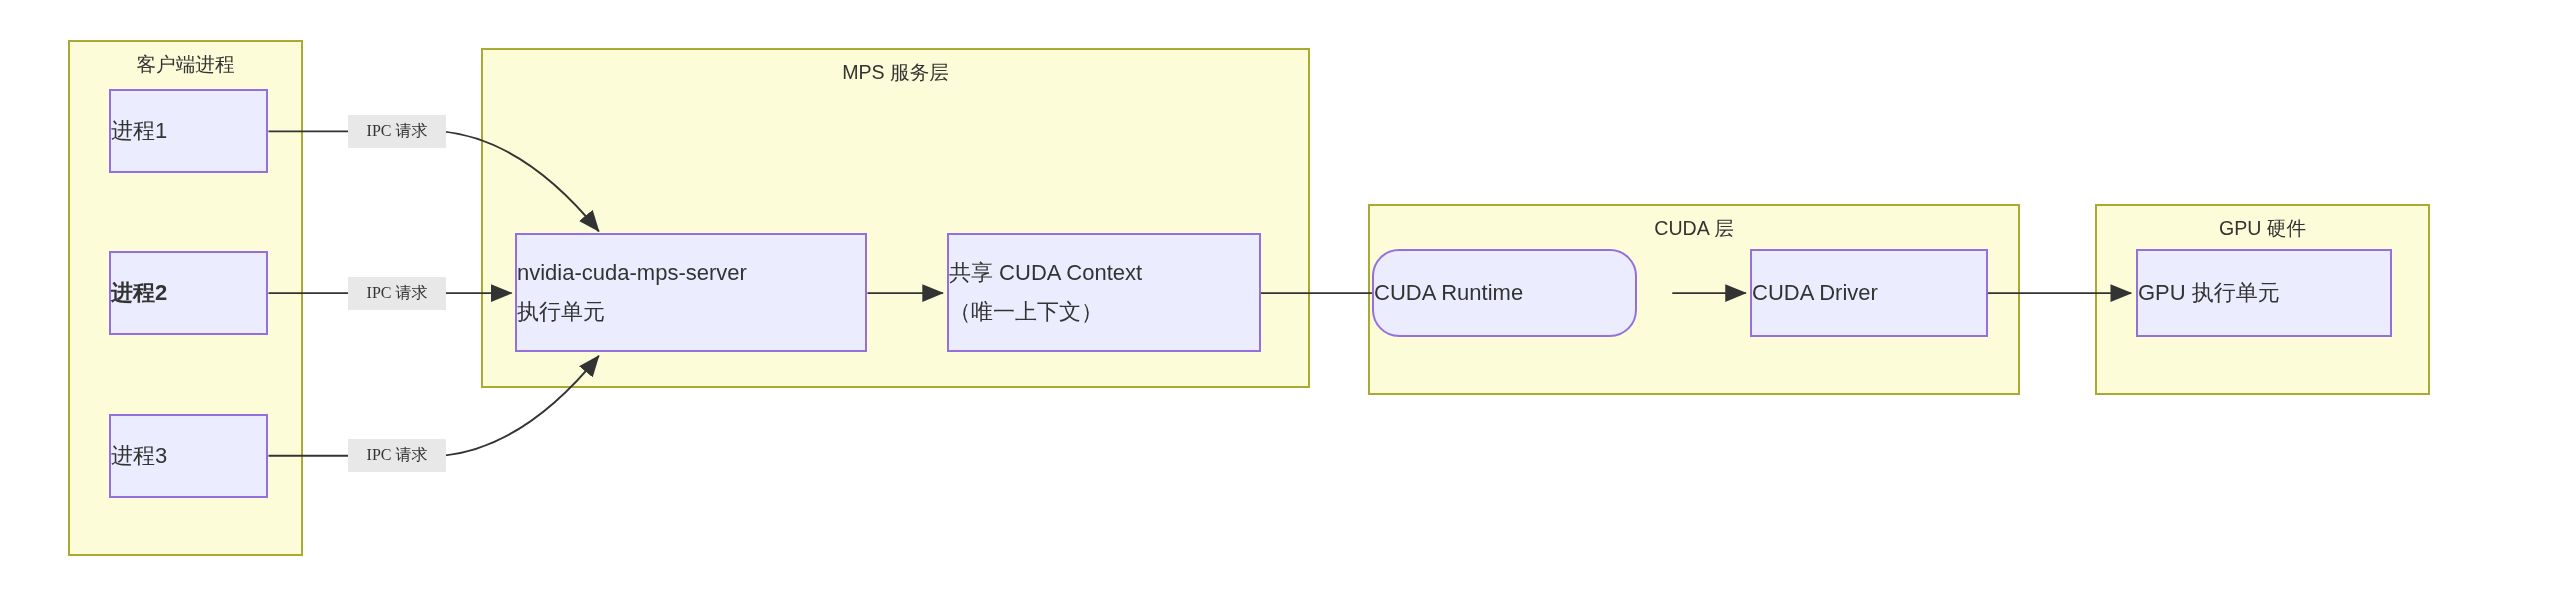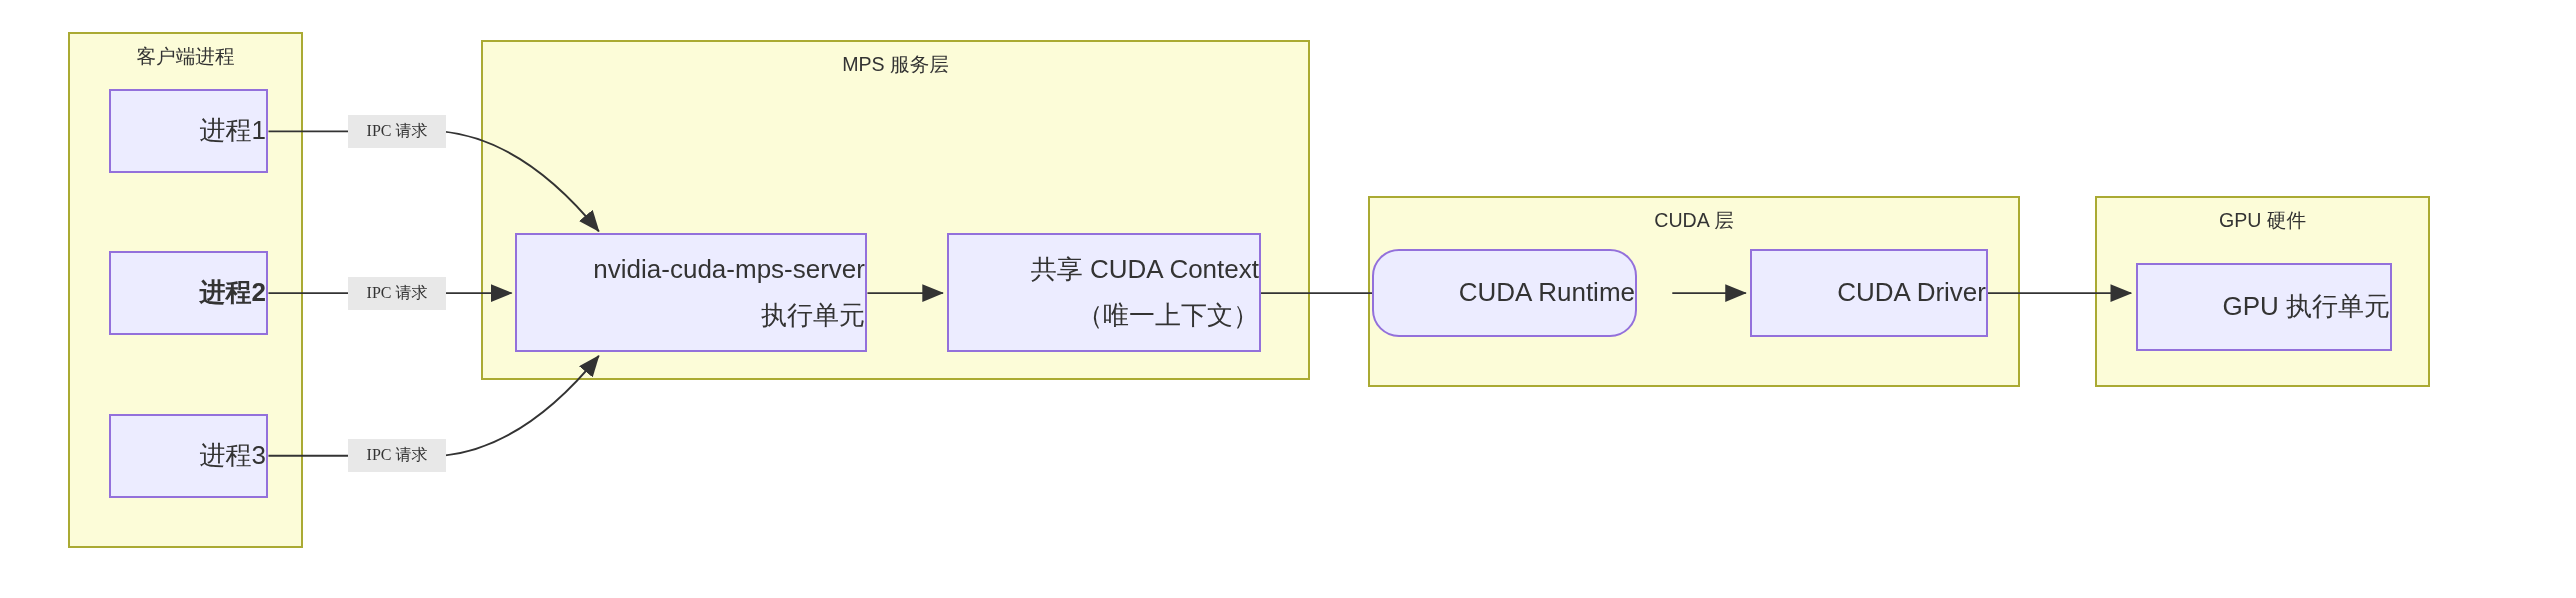--- a/index.html
+++ b/index.html
@@ -11,20 +11,21 @@
     color: var(--text, #333333);
     font-family: "Liberation Sans", sans-serif;
     overflow: hidden;
   }
   .container {
     position: absolute;
     background: var(--container-fill, #fcfcd8);
     border: 2px solid var(--container-border, #aaaa33);
     box-sizing: border-box;
     z-index: 0;
+    margin-top: 8px;
   }
   .container-title {
     width: 100%;
     text-align: center;
     padding-top: 8.8px;
     font-size: 19.6px;
     color: var(--text, #333333);
   }
   svg.edges {
     position: absolute;
@@ -37,24 +38,24 @@
     stroke-width: 2px;
   }
   .arrowhead { fill: var(--edge, #333333); }
   .node {
     position: absolute;
     background: var(--node-fill, #ececff);
     border: 2px solid var(--node-border, #9370db);
     box-sizing: border-box;
     display: flex;
     flex-direction: column;
-    align-items: flex-end;
+    align-items: flex-start;
     justify-content: center;
     text-align: center;
-    font-size: 26px;
+    font-size: 22px;
     line-height: 1.75;
     z-index: 2;
   }
   .edge-label {
     position: absolute;
     background: var(--edge-label-bg, #e8e8e8);
     display: flex;
     align-items: center;
     justify-content: center;
     font-size: 16px;
@@ -122,21 +123,21 @@
   </div>
 
   <div class="node" style="left:1372px; top:249px; width:265px; height:88px;border-radius:27px;">
     <span>CUDA Runtime</span>
   </div>
 
   <div class="node" style="left:1750px; top:249px; width:238px; height:88px;">
     <span>CUDA Driver</span>
   </div>
 
-  <div class="node" style="left:2136px; top:263px; width:256px; height:88px;">
+  <div class="node" style="left:2136px; top:249px; width:256px; height:88px;">
     <span>GPU 执行单元</span>
   </div>
 
   <div class="edge-label" style="left:348px; top:115px; width:98px; height:33px;">
     <span>IPC 请求</span>
   </div>
 
   <div class="edge-label" style="left:348px; top:277px; width:98px; height:33px;">
     <span>IPC 请求</span>
   </div>

